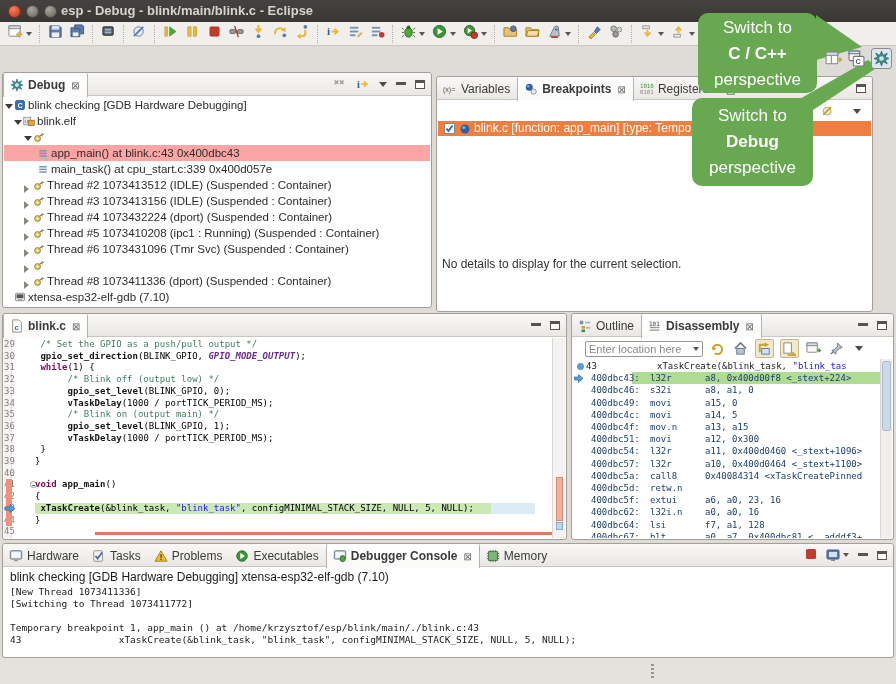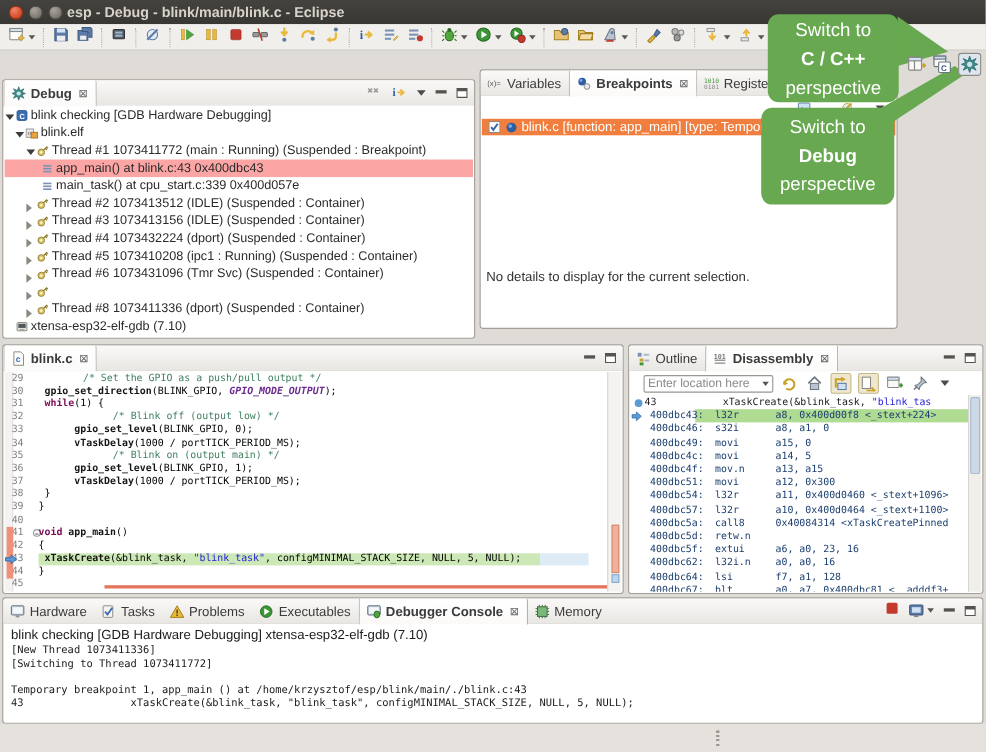--- a/index.html
+++ b/index.html
@@ -45,23 +45,23 @@
 .tico { position:absolute; top:2px; } .tico svg { width:12px; height:12px; display:block; }
 .ttext { position:absolute; top:0; }
 
 #bp-toolbar { position:absolute; left:1px; top:24px; right:1px; height:20px; background:#FFF; }
 #bp-toolbar .mb { position:absolute; top:3px; }
 #bp-row { position:absolute; left:1px; top:44px; right:1px; height:15px; background:#F07E3E; color:#fff; font-size:12px; line-height:15px; white-space:nowrap; }
 #bp-empty { position:absolute; left:5px; top:180px; font-size:12px; color:#333; }
 
 #ed-content { position:absolute; left:1px; top:24px; right:1px; bottom:1px; overflow:hidden; background:#fff; }
 .edline { position:absolute; left:0; height:11.7px; width:100%; font-family:"DejaVu Sans Mono",monospace; font-size:9px; line-height:11.7px; white-space:pre; }
-.lnum { position:absolute; left:0; width:24px; text-align:center; color:#808080; }
+.lnum { position:absolute; left:0; width:24px; text-align:left; color:#808080; }
 .lcode { position:absolute; left:31px; }
-.tk-com { color:#3F7F5F;margin-left:35px; } .tk-kw { color:#7B0C55; font-weight:bold; } .tk-fn { color:#151515; font-weight:bold; }
+.tk-com { color:#3F7F5F; } .tk-kw { color:#7B0C55; font-weight:bold; } .tk-fn { color:#151515; font-weight:bold; }
 .tk-mac { color:#6A2C8E; font-style:italic; font-weight:bold; } .tk-str { color:#2822D6; }
 #ed-gutter { position:absolute; left:0; top:0; width:8px; bottom:0; background:#F4F3F1; border-right:1px solid #E3E1DD; }
 #ed-overview { position:absolute; right:0; top:0; width:13px; bottom:0; background:#F4F3F1; border-left:1px solid #D9D6D1; }
 
 #dis-toolbar { position:absolute; left:1px; top:24px; right:1px; height:21px; background:#FFF; display:flex; align-items:center; padding-left:12px; gap:6px; }
 #dis-combo { width:118px; height:16px; border:1px solid #9A9691; border-radius:2px; background:#fff; color:#8A8A8A; font-size:11px; padding:0 3px; display:flex; align-items:center; justify-content:space-between; }
 .dis-ic svg { width:15px; height:15px; display:block; }
 .dis-ic { padding:1px; }
 .dis-pressed { background:#EFE8CF; border:1px solid #C4B98A; border-radius:2px; }
 #dis-content { position:absolute; left:1px; top:45px; right:13px; bottom:1px; overflow:hidden; font-family:"DejaVu Sans Mono",monospace; font-size:9px; }
@@ -364,21 +364,20 @@
       </div>
       <div class="trow">
         <span class="texp" style="left:20px"><span class="exp-open"></span></span>
         <span class="tico" style="left:29px">
           <svg width="12" height="12" viewBox="0 0 16 16">
             <circle cx="6" cy="10" r="4" fill="#D8C46A" stroke="#8A7424"></circle>
             <circle cx="6" cy="10" r="1.5" fill="#FFF6D8"></circle>
             <path d="M9,7 L13,3 M11,5 l2,2 M12.5,3.5 l1.5,1.5" stroke="#8A7424" stroke-width="1.4"></path>
           </svg>
         </span>
-        <span class="ttext" style="left:43px">Thread #1 1073411772 (main : Running) (Suspended : Breakpoint)</span>
       </div>
       <div class="trow sel">
         <span class="tico" style="left:33px">
           <svg width="12" height="12" viewBox="0 0 16 16">
             <rect x="3" y="4" width="10" height="2" fill="#7A92B8"></rect>
             <rect x="3" y="7.5" width="10" height="2" fill="#7A92B8"></rect>
             <rect x="3" y="11" width="10" height="2" fill="#7A92B8"></rect>
           </svg>
         </span>
         <span class="ttext" style="left:47px">app_main() at blink.c:43 0x400dbc43</span>
@@ -475,21 +474,21 @@
             <rect x="2" y="3" width="12" height="10" rx="1" fill="#E3E3E0" stroke="#7A7A74"></rect>
             <rect x="3.5" y="4.5" width="9" height="5" fill="#50585E"></rect>
             <rect x="5" y="11" width="6" height="1.5" fill="#9A9A94"></rect>
           </svg>
         </span>
         <span class="ttext" style="left:24px">xtensa-esp32-elf-gdb (7.10)</span>
       </div>
     </div>
 </div>
 
-<div class="panel" id="bp-panel" style="left:436px;top:63px;width:380px;height:236px;">
+<div class="panel" id="bp-panel" style="left:436px;top:76px;width:437px;height:236px;">
   <div class="phead" id="bp-tabs">
       <div class="tab">
         <span class="ticon">
           <svg width="14" height="14" viewBox="0 0 16 16">
             <text x="0" y="11" font-size="8" fill="#555">(x)=</text>
           </svg>
         </span>
         <span>Variables</span>
       </div>
       <div class="tab sel">

